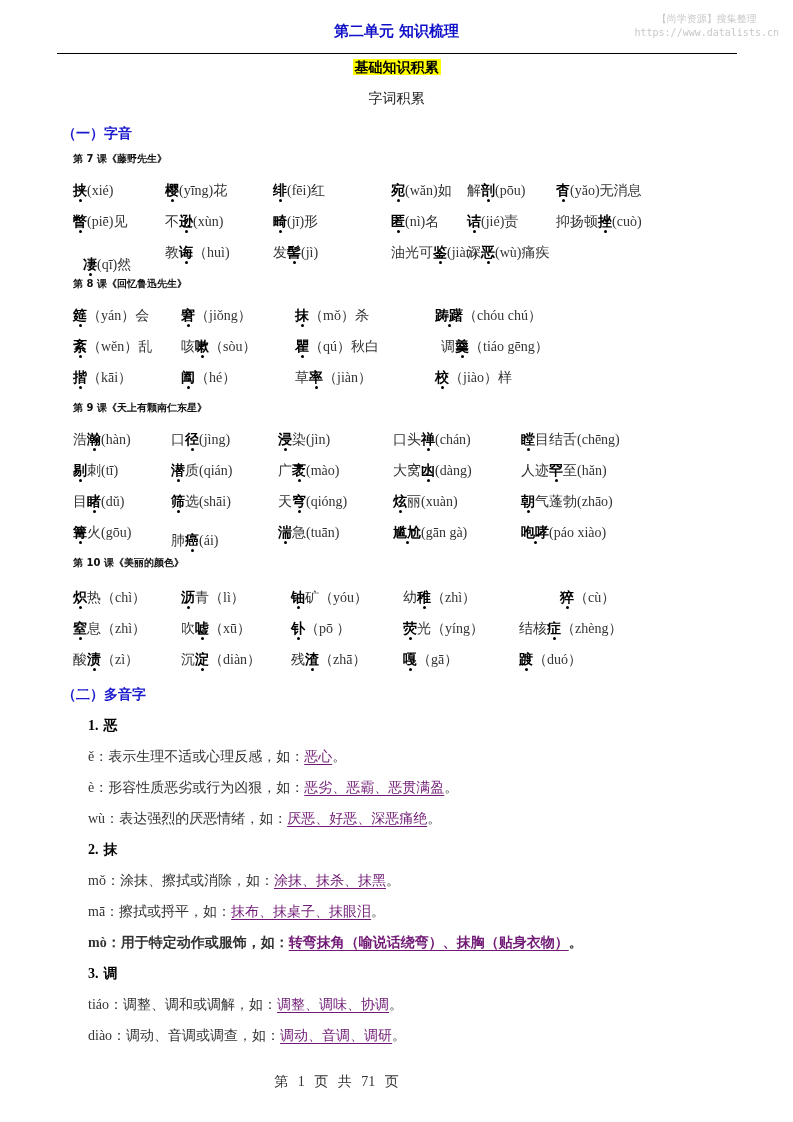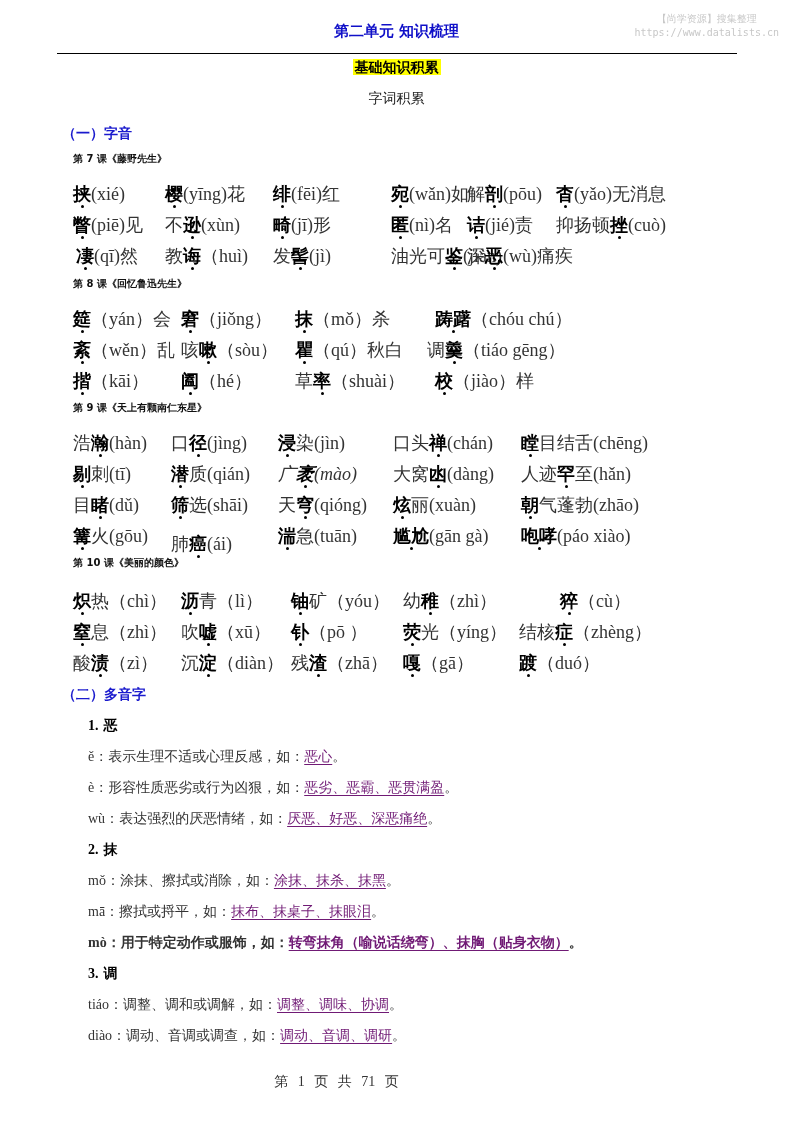--- a/index.html
+++ b/index.html
@@ -15,21 +15,21 @@
   .header-rule { position: absolute; left: 57px; width: 680px; top: 53px; border-top: 1px solid #000; }
   .banner { position: absolute; left: 0; width: 793px; top: 58px; text-align: center; }
   .banner span { background: #ffff00; font-family: "DejaVu Sans", sans-serif; font-weight: bold;
                  font-size: 14px; color: #000; padding: 0 2px; }
   .subtitle { position: absolute; left: 0; width: 793px; top: 90px; text-align: center;
               font-family: "DejaVu Sans", sans-serif; font-size: 14px; color: #222; }
   .sec { position: absolute; left: 62px; font-family: "DejaVu Sans", sans-serif; font-weight: bold;
          font-size: 14px; color: #1a1acd; }
   .lesson { position: absolute; left: 73px; font-family: "DejaVu Sans", sans-serif; font-weight: bold;
             font-size: 10px; color: #111; }
-  .row { position: absolute; left: 73px; height: 24px; width: 660px; font-size: 18px; }
+  .row { position: absolute; left: 73px; height: 24px; width: 660px; font-size: 14px; }
   .cell { position: absolute; top: 0; white-space: nowrap; color: #333; }
   .cell b { font-family: "DejaVu Sans", sans-serif; font-weight: bold; color: #000; position: relative; }
   .cell b::after { content: ""; position: absolute; left: 50%; bottom: -4px; width: 3px; height: 3px;
                    margin-left: -1.5px; background: #000; border-radius: 50%; }
   .cell .zh { font-family: "DejaVu Sans", sans-serif; }
   .item-h { position: absolute; left: 88px; font-family: "DejaVu Sans", sans-serif; font-weight: bold; font-size: 14px; color: #000; }
   .item-h .num { font-family: "Liberation Serif", serif; }
   .def { position: absolute; left: 88px; font-size: 14px; color: #333; white-space: nowrap; }
   .def .txt { font-family: "DejaVu Sans", sans-serif; }
   .def .ex { font-family: "DejaVu Sans", sans-serif; color: #701a75; text-decoration: underline; text-underline-offset: 3px; }
@@ -63,63 +63,63 @@
     </div>
     <div class="row" style="top: 213px;">
       <div class="cell" style="left: 0px;"><b>瞥</b><span>(piē)见</span></div>
       <div class="cell" style="left: 92px;"><span class="zh">不</span><b>逊</b><span>(xùn)</span></div>
       <div class="cell" style="left: 200px;"><b>畸</b><span>(jī)形</span></div>
       <div class="cell" style="left: 318px;"><b>匿</b><span>(nì)名</span></div>
       <div class="cell" style="left: 394px;"><b>诘</b><span>(jié)责</span></div>
       <div class="cell" style="left: 483px;"><span class="zh">抑扬顿</span><b>挫</b><span>(cuò)</span></div>
     </div>
     <div class="row" style="top: 244px;">
-      <div class="cell" style="left: 3px;"><b>凄</b><span>(qī)然</span></div>
+      <div class="cell" style="left: 10px; margin-top: 12px;"><b>凄</b><span>(qī)然</span></div>
       <div class="cell" style="left: 92px;"><span class="zh">教</span><b>诲</b><span>（huì)</span></div>
       <div class="cell" style="left: 200px;"><span class="zh">发</span><b>髻</b><span>(jì)</span></div>
       <div class="cell" style="left: 318px;"><span class="zh">油光可</span><b>鉴</b><span>(jiàn)</span></div>
       <div class="cell" style="left: 394px;"><span class="zh">深</span><b>恶</b><span>(wù)痛疾</span></div>
     </div>
   </div>
 
 <div class="lesson" style="top:277px">第 8 课《回忆鲁迅先生》</div>
 <div id="l1">
     <div class="row" style="top: 307px;">
       <div class="cell" style="left: 0px;"><b>筵</b><span>（yán）会</span></div>
       <div class="cell" style="left: 108px;"><b>窘</b><span>（jiǒng）</span></div>
       <div class="cell" style="left: 222px;"><b>抹</b><span>（mǒ）杀</span></div>
       <div class="cell" style="left: 362px;"><b>踌躇</b><span>（chóu chú）</span></div>
     </div>
     <div class="row" style="top: 338px;">
       <div class="cell" style="left: 0px;"><b>紊</b><span>（wěn）乱</span></div>
       <div class="cell" style="left: 108px;"><span class="zh">咳</span><b>嗽</b><span>（sòu）</span></div>
       <div class="cell" style="left: 222px;"><b>瞿</b><span>（qú）秋白</span></div>
-      <div class="cell" style="left: 354px;"><span class="zh">调</span><b>羹</b><span>（tiáo gēng）</span></div>
+      <div class="cell" style="left: 368px;"><span class="zh">调</span><b>羹</b><span>（tiáo gēng）</span></div>
     </div>
     <div class="row" style="top: 369px;">
       <div class="cell" style="left: 0px;"><b>揩</b><span>（kāi）</span></div>
       <div class="cell" style="left: 108px;"><b>阖</b><span>（hé）</span></div>
-      <div class="cell" style="left: 222px;"><span class="zh">草</span><b>率</b><span>（shuài）</span></div>
+      <div class="cell" style="left: 222px;"><span class="zh">草</span><b>率</b><span>（jiàn）</span></div>
       <div class="cell" style="left: 362px;"><b>校</b><span>（jiào）样</span></div>
     </div>
   </div>
 
 <div class="lesson" style="top:401px">第 9 课《天上有颗南仁东星》</div>
 <div id="l2">
     <div class="row" style="top: 431px;">
       <div class="cell" style="left: 0px;"><span class="zh">浩</span><b>瀚</b><span>(hàn)</span></div>
       <div class="cell" style="left: 98px;"><span class="zh">口</span><b>径</b><span>(jìng)</span></div>
       <div class="cell" style="left: 205px;"><b>浸</b><span>染(jìn)</span></div>
       <div class="cell" style="left: 320px;"><span class="zh">口头</span><b>禅</b><span>(chán)</span></div>
       <div class="cell" style="left: 448px;"><b>瞠</b><span>目结舌(chēng)</span></div>
     </div>
     <div class="row" style="top: 462px;">
       <div class="cell" style="left: 0px;"><b>剔</b><span>刺(tī)</span></div>
       <div class="cell" style="left: 98px;"><b>潜</b><span>质(qián)</span></div>
-      <div class="cell" style="left: 205px; font-style: italic;"><span class="zh">广</span><b>袤</b><span>(mào)</span></div>
+      <div class="cell" style="left: 205px;"><span class="zh">广</span><b>袤</b><span>(mào)</span></div>
       <div class="cell" style="left: 320px;"><span class="zh">大窝</span><b>凼</b><span>(dàng)</span></div>
       <div class="cell" style="left: 448px;"><span class="zh">人迹</span><b>罕</b><span>至(hǎn)</span></div>
     </div>
     <div class="row" style="top: 493px;">
       <div class="cell" style="left: 0px;"><span class="zh">目</span><b>睹</b><span>(dǔ)</span></div>
       <div class="cell" style="left: 98px;"><b>筛</b><span>选(shāi)</span></div>
       <div class="cell" style="left: 205px;"><span class="zh">天</span><b>穹</b><span>(qióng)</span></div>
       <div class="cell" style="left: 320px;"><b>炫</b><span>丽(xuàn)</span></div>
       <div class="cell" style="left: 448px;"><b>朝</b><span>气蓬勃(zhāo)</span></div>
     </div>

